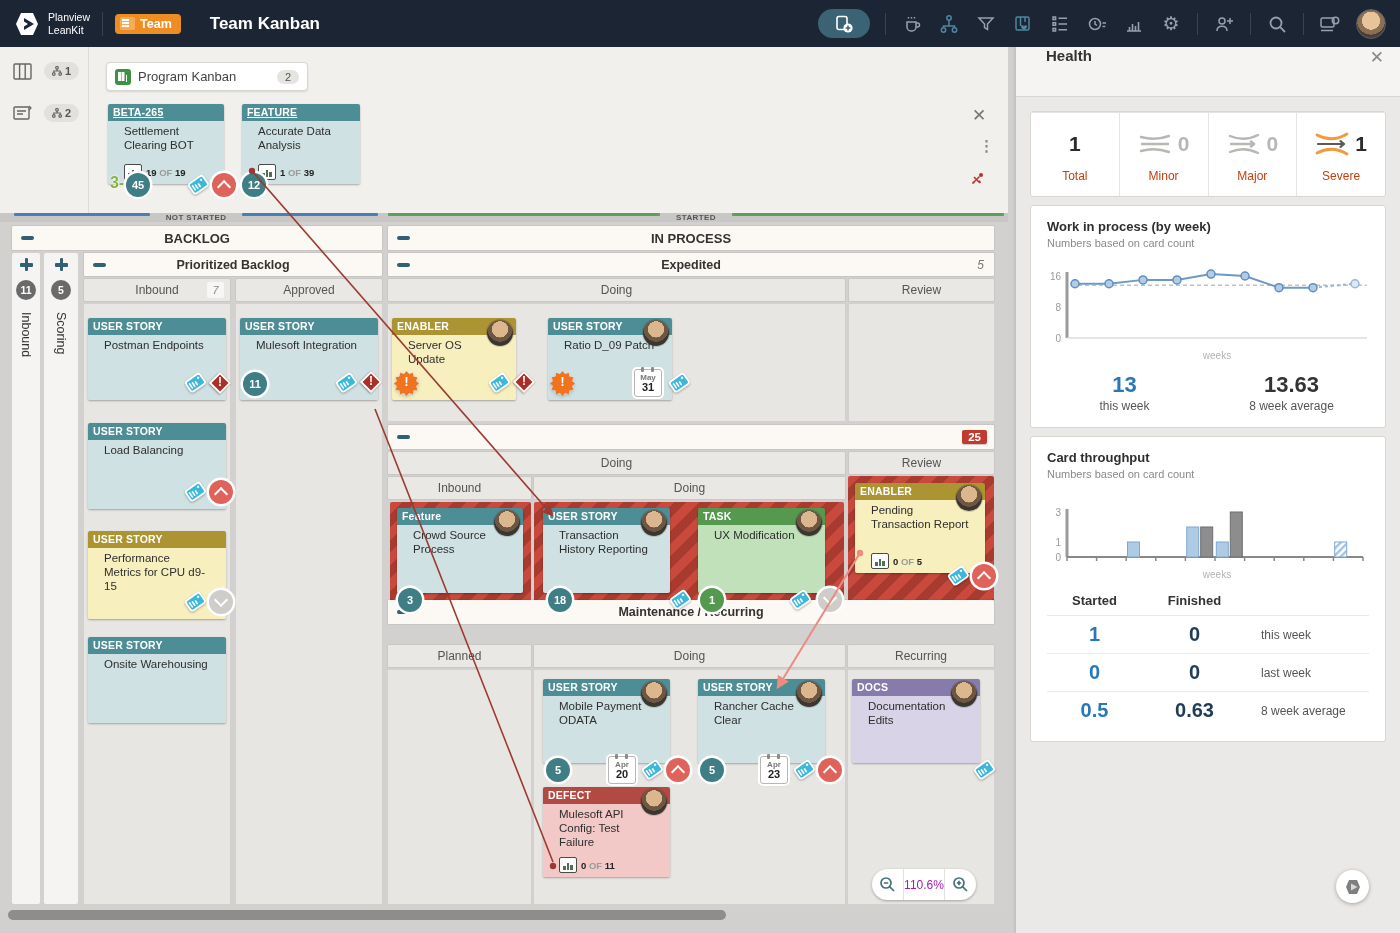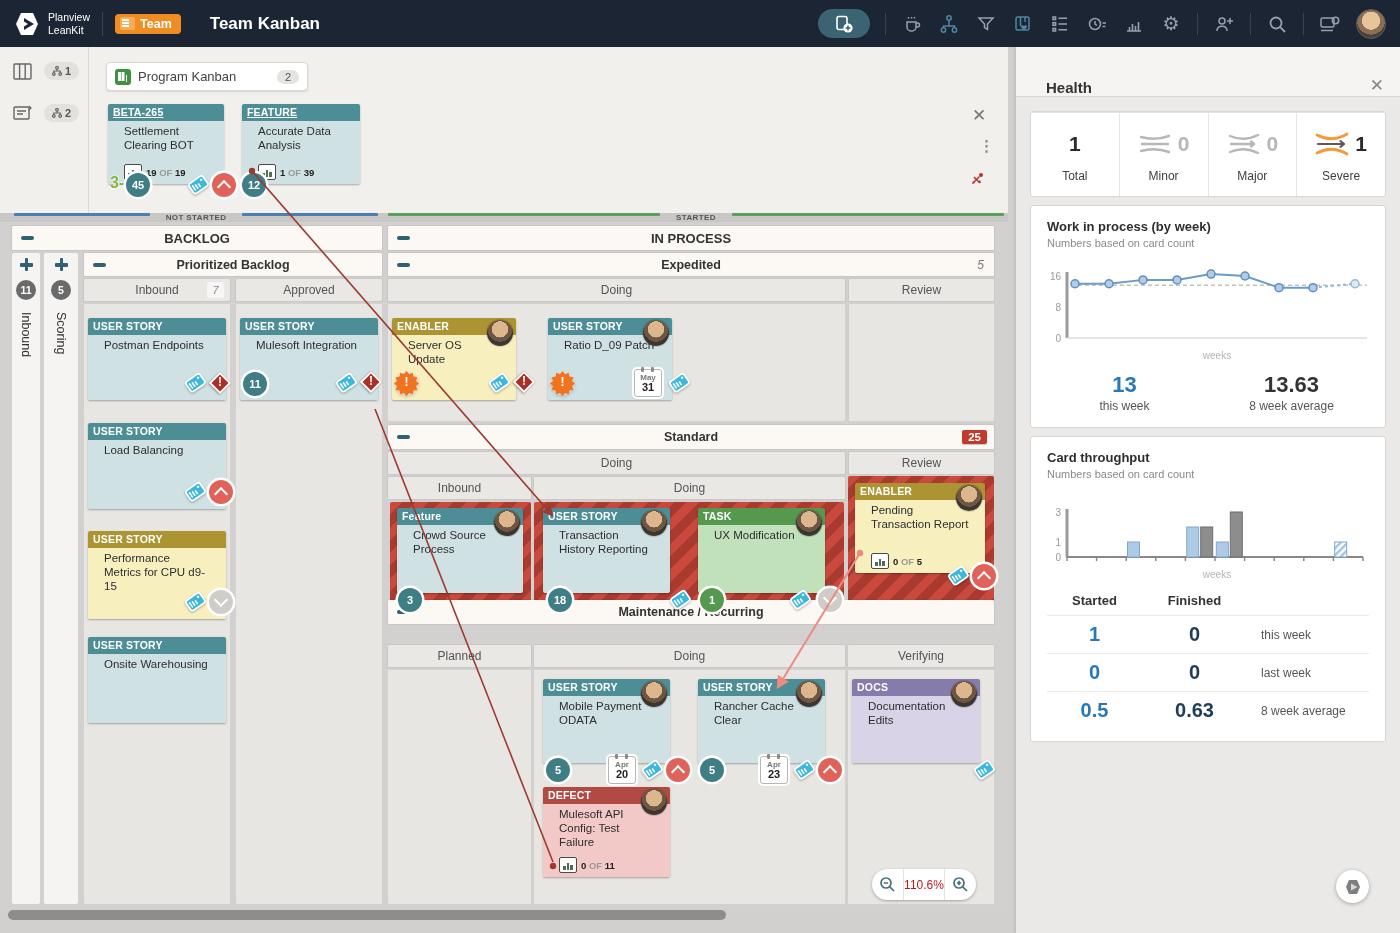--- a/index.html
+++ b/index.html
@@ -94,41 +94,41 @@
   .stripe{position:absolute;background:repeating-linear-gradient(135deg,#c94a3d 0 9px,#a93a2f 9px 18px);border-radius:2px}
   .cnt-box{position:absolute;right:6px;top:50%;transform:translateY(-50%);width:17px;height:16px;background:#f8f6f4;border-radius:2px;font-size:11px;font-style:italic;color:#888;display:flex;align-items:center;justify-content:center}
   .cnt-it{position:absolute;right:10px;top:50%;transform:translateY(-50%);font-size:12px;font-style:italic;color:#777}
   .redcnt{position:absolute;right:7px;top:50%;transform:translateY(-50%);background:#c13a2e;color:#fff;font-weight:700;font-size:11.5px;padding:1px 6px;border-radius:2px;box-shadow:0 1px 1px rgba(0,0,0,.2)}
   .greennum{position:absolute;color:#86b43d;font-size:16px;font-weight:800;z-index:5;text-shadow:0 0 2px #fff,0 0 2px #fff}
   .greennum::after{content:"-";color:#86b43d;font-weight:800}
 
   
   .zoompill{position:absolute;width:104px;height:31px;background:#fff;border-radius:16px;box-shadow:0 1px 3px rgba(0,0,0,.3);display:flex;align-items:center;z-index:20}
   .zoompill .zseg{flex:1;display:flex;align-items:center;justify-content:center;height:100%;cursor:pointer}
-  .zoompill .zval{font-size:12px;color:#b91c1c;cursor:default}
+  .zoompill .zval{font-size:12px;color:#a21caf;cursor:default}
   .zoompill .zdiv{width:1px;height:100%;background:#e4e2e0}
   .hscroll{position:absolute;left:8px;top:688px;width:718px;height:10px;background:#8f8d8b;border-radius:5px;z-index:20;cursor:pointer}
 
   
   .health{position:absolute;left:1016px;top:47px;width:384px;height:886px;background:#ebe9e7;box-shadow:-1px 0 3px rgba(0,0,0,.12)}
-  .health-h{height:50px;background:#f6f4f2;border-bottom:1px solid #d9d7d5;display:flex;align-items:flex-end;padding:0 16px 0 30px}
+  .health-h{height:50px;background:#f6f4f2;border-bottom:1px solid #d9d7d5;display:flex;align-items:flex-start;padding:0 16px 0 30px}
   .health-h .ht{font-size:15px;font-weight:700;color:#333}
   .health-h .hx{margin-left:auto;font-size:17px;color:#888;cursor:pointer}
   .hbody{padding:14px}
   .hcard{background:#fff;border:1px solid #d8d6d3;border-radius:3px;margin-bottom:8px}
   .hcard .hc-pad{padding:13px 16px 9px}
   .hcard .hc-title{font-size:13px;font-weight:700;color:#2e2e2e}
   .hcard .hc-sub{font-size:11px;color:#8a8a8a;margin-top:3px}
   .bn-row{display:flex;border-top:1px solid #e6e4e2}
   .bn-cell{flex:1;padding:14px 0 13px;text-align:center}
   .bn-cell+.bn-cell{border-left:1px solid #e6e4e2}
   .bn-top{display:flex;align-items:center;justify-content:center;gap:6px;height:34px}
   .bn-val{font-size:21px;font-weight:700;color:#2b2b2b}
   .bn-val.dim{color:#b9b7b4}
-  .bn-lbl{font-size:12px;color:#404040;margin-top:8px}
+  .bn-lbl{font-size:12px;color:#c2410c;margin-top:8px}
   .chart-wrap{padding:2px 6px 0}
   .wip-stats{display:flex;padding:4px 10px 14px}
   .wstat{flex:1;text-align:center}
   .wstat .wv{font-size:22px;font-weight:700;color:#333}
   .wstat .wv.blue{color:#2878b8}
   .wstat .wl{font-size:12px;color:#555;margin-top:1px}
   .tp-table{padding:0 16px 12px}
   .tp-hrow,.tp-row{display:flex;align-items:center}
   .tp-hrow{padding:4px 0 6px}
   .tp-c1{width:95px;text-align:center}
@@ -508,21 +508,20 @@
     <span class="tagb" style="left:667px;top:149px"><svg viewBox="0 0 24 24" width="24" height="24">
           <g transform="rotate(-35 12 12)">
             <rect x="4" y="6" width="17" height="12" rx="2.5" fill="#3cb8dc" stroke="#fff" stroke-width="1.8"></rect>
             <circle cx="17.5" cy="9.5" r="1.2" fill="#fff"></circle>
             <path d="M7 9.5v5M10 10.5v4M13 11.5v3" stroke="#fff" stroke-width="1.6" stroke-linecap="round"></path>
           </g>
         </svg></span>
 
     <div class="lane-h" style="left:388px;top:203px;width:606px;height:24px">
       <span class="mns"></span>
-      <span class="lbl" style="font-size:12.5px">Standard</span>
       <span class="redcnt">25</span>
     </div>
     <div class="col-h" style="left:388px;top:230px;width:457px;height:22px">
         <span>Doing</span>
       </div>
     <div class="col-h" style="left:849px;top:230px;width:145px;height:22px">
         <span>Review</span>
       </div>
     <div class="col-h" style="left:388px;top:255px;width:143px;height:22px">
         <span>Inbound</span>
@@ -602,21 +601,21 @@
       <span class="mns"></span>
       <span class="lbl" style="font-size:12.5px">Maintenance / Recurring</span>
     </div>
     <div class="col-h" style="left:388px;top:423px;width:143px;height:22px">
         <span>Planned</span>
       </div>
     <div class="col-h" style="left:534px;top:423px;width:311px;height:22px">
         <span>Doing</span>
       </div>
     <div class="col-h" style="left:848px;top:423px;width:146px;height:22px">
-        <span>Verifying</span>
+        <span>Recurring</span>
       </div>
     <div class="colpanel" style="left:388px;top:448px;width:143px;height:234px"></div>
     <div class="colpanel" style="left:534px;top:448px;width:311px;height:234px"></div>
     <div class="colpanel" style="left:848px;top:448px;width:146px;height:234px"></div>
 
     <div class="kcard" style="left:543px;top:457px;width:127px">
       <span class="avatar"></span>
       <div class="head h-teal">USER STORY</div>
       <div class="body b-teal" style="height:67px">Mobile Payment ODATA</div>
     </div>

